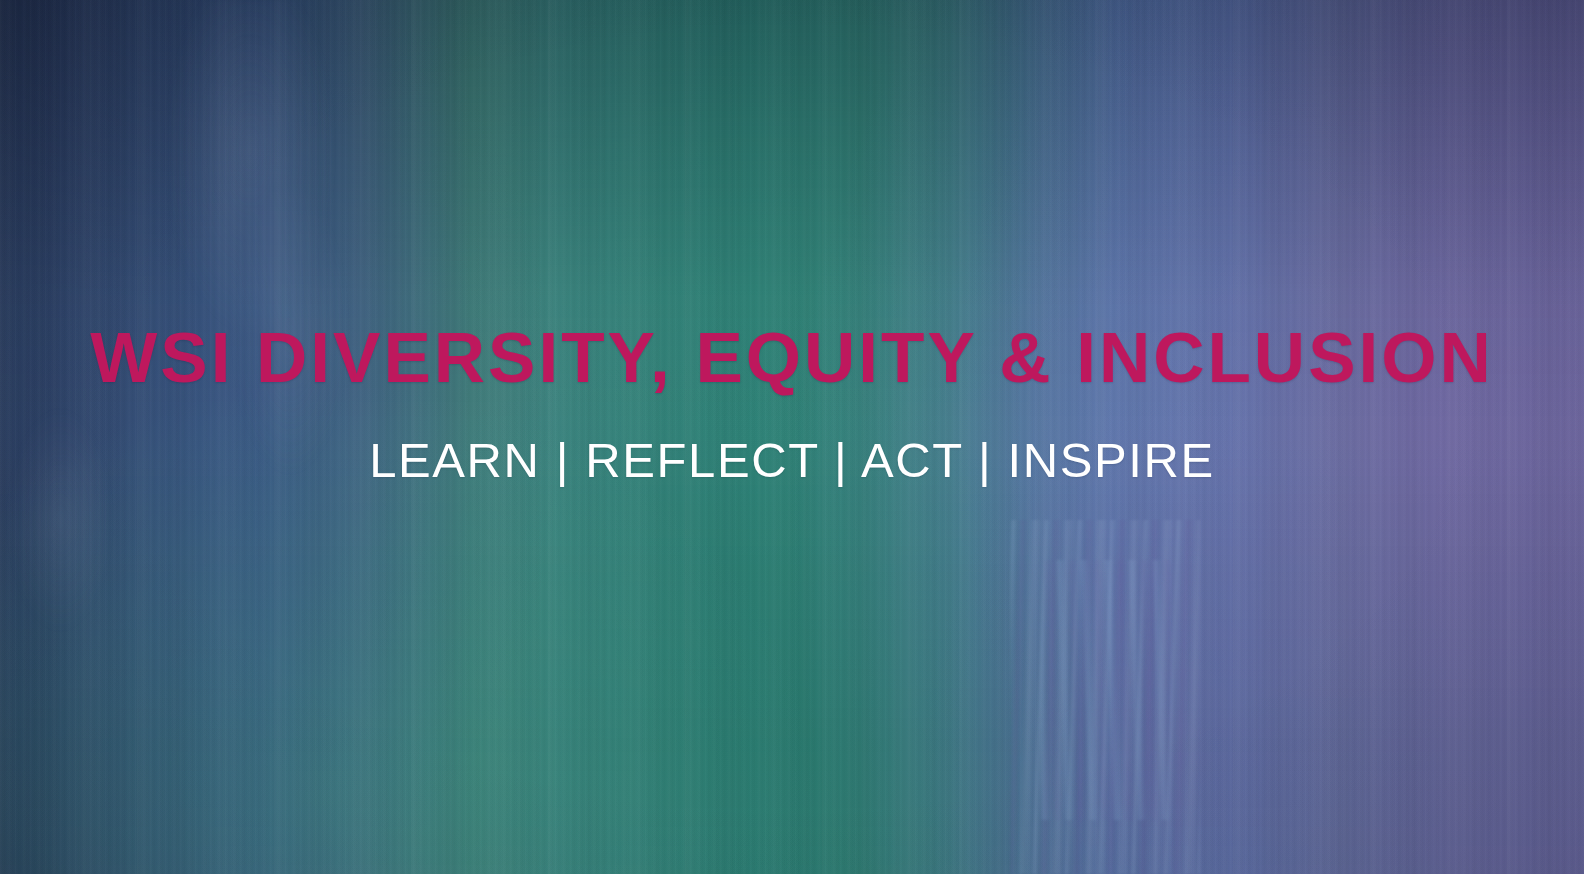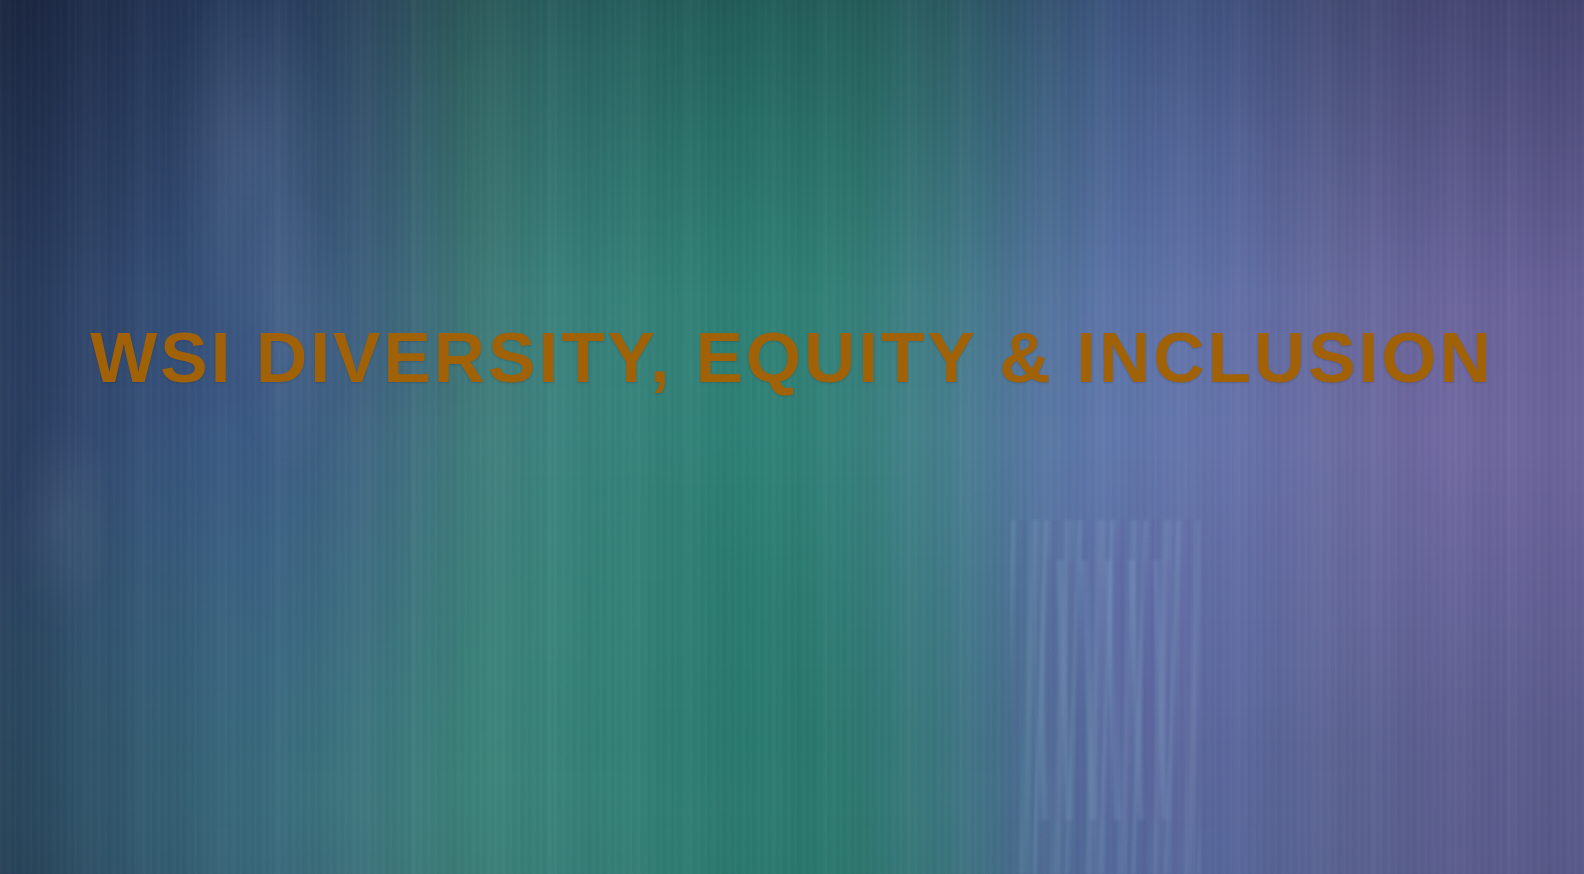--- a/index.html
+++ b/index.html
@@ -214,21 +214,21 @@
   }
 
   .headline {
     margin: 0;
     padding: 0;
     position: absolute;
     top: 322px;
     left: 0;
     right: 0;
     text-align: center;
-    color: #a16207;
+    color: #be185d;
     font-family: "Liberation Sans", "DejaVu Sans", sans-serif;
     font-weight: 700;
     font-size: 71px;
     line-height: 1;
     letter-spacing: 3.0px;
     white-space: nowrap;
     text-shadow: 0 1px 2px rgba(20, 30, 54, 0.18);
   }
 
   .subhead {
@@ -261,15 +261,16 @@
   <div class="bg-layer bg-vert"></div>
   <div class="bg-layer bg-wisps"></div>
   <div class="bg-layer bg-strokes-fine"></div>
   <div class="bg-layer bg-strokes-broad"></div>
   <div class="bg-layer bg-streak-cluster"></div>
   <div class="bg-layer bg-streak-cluster-2"></div>
   <div class="bg-layer bg-vignette"></div>
 
   <div class="content">
     <h1 class="headline">WSI DIVERSITY, EQUITY &amp; INCLUSION</h1>
+    <p class="subhead">LEARN | REFLECT | ACT | INSPIRE</p>
   </div>
 
 </div>
 
 </body></html>

